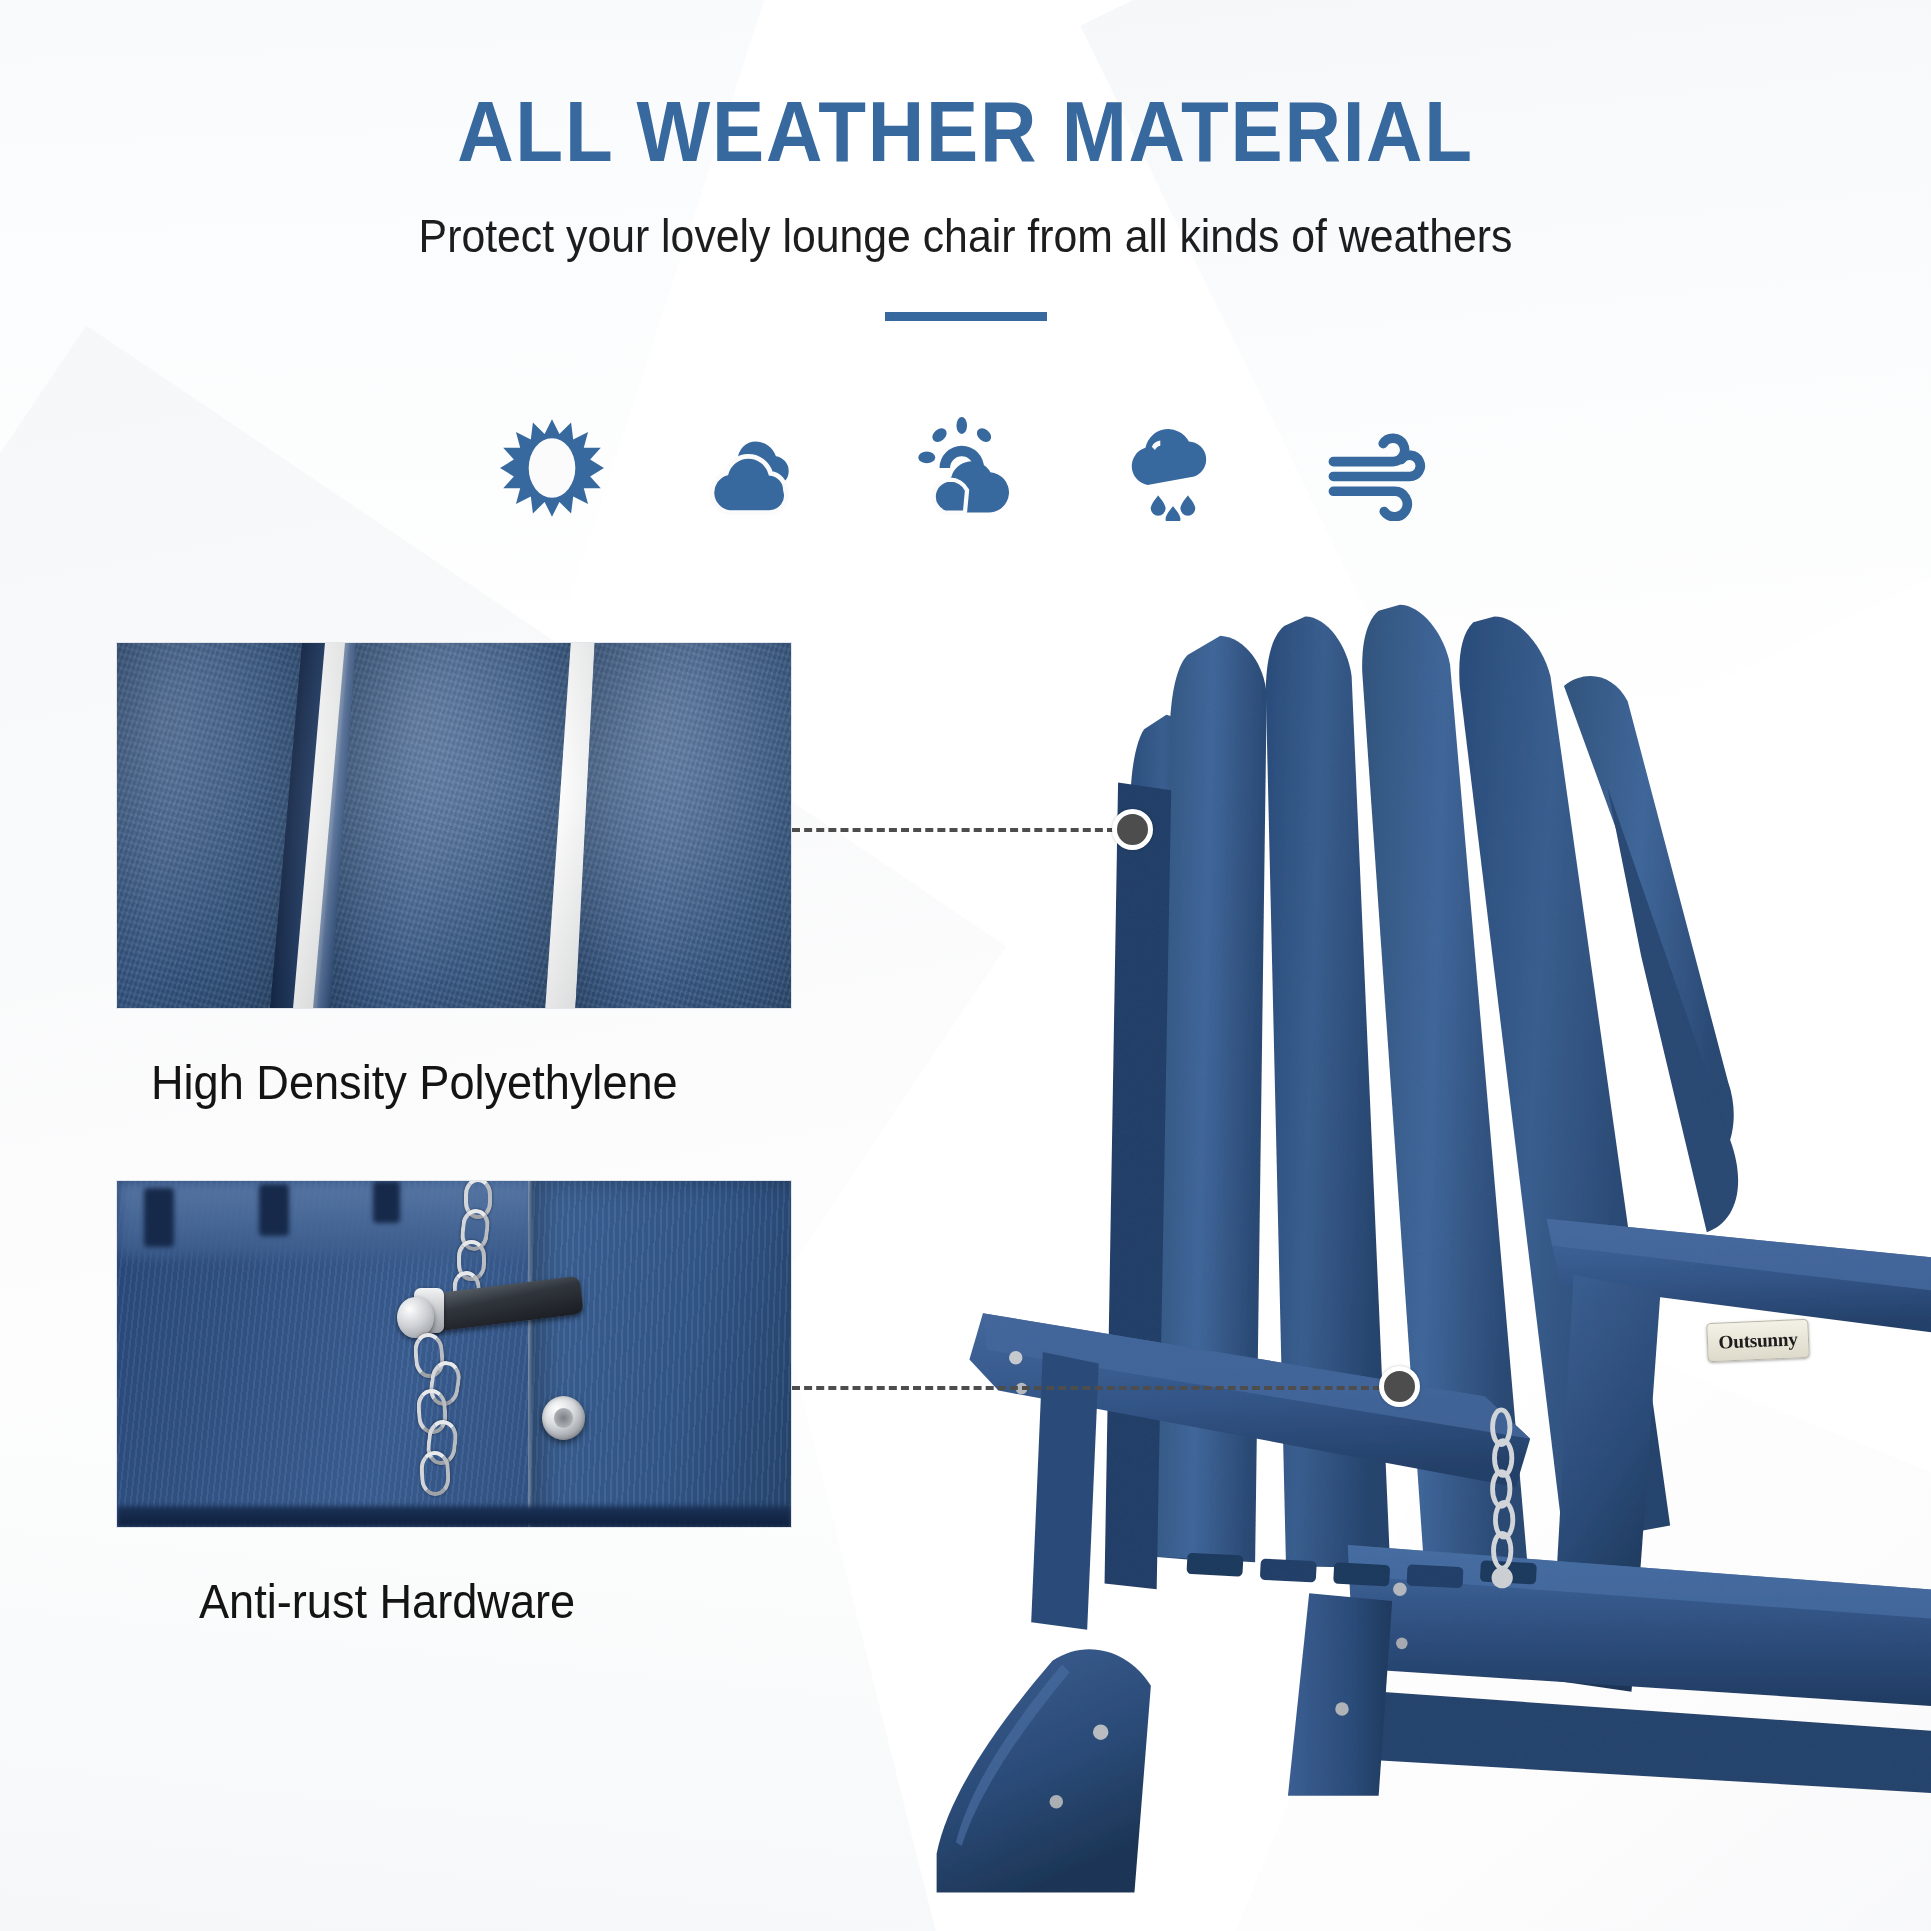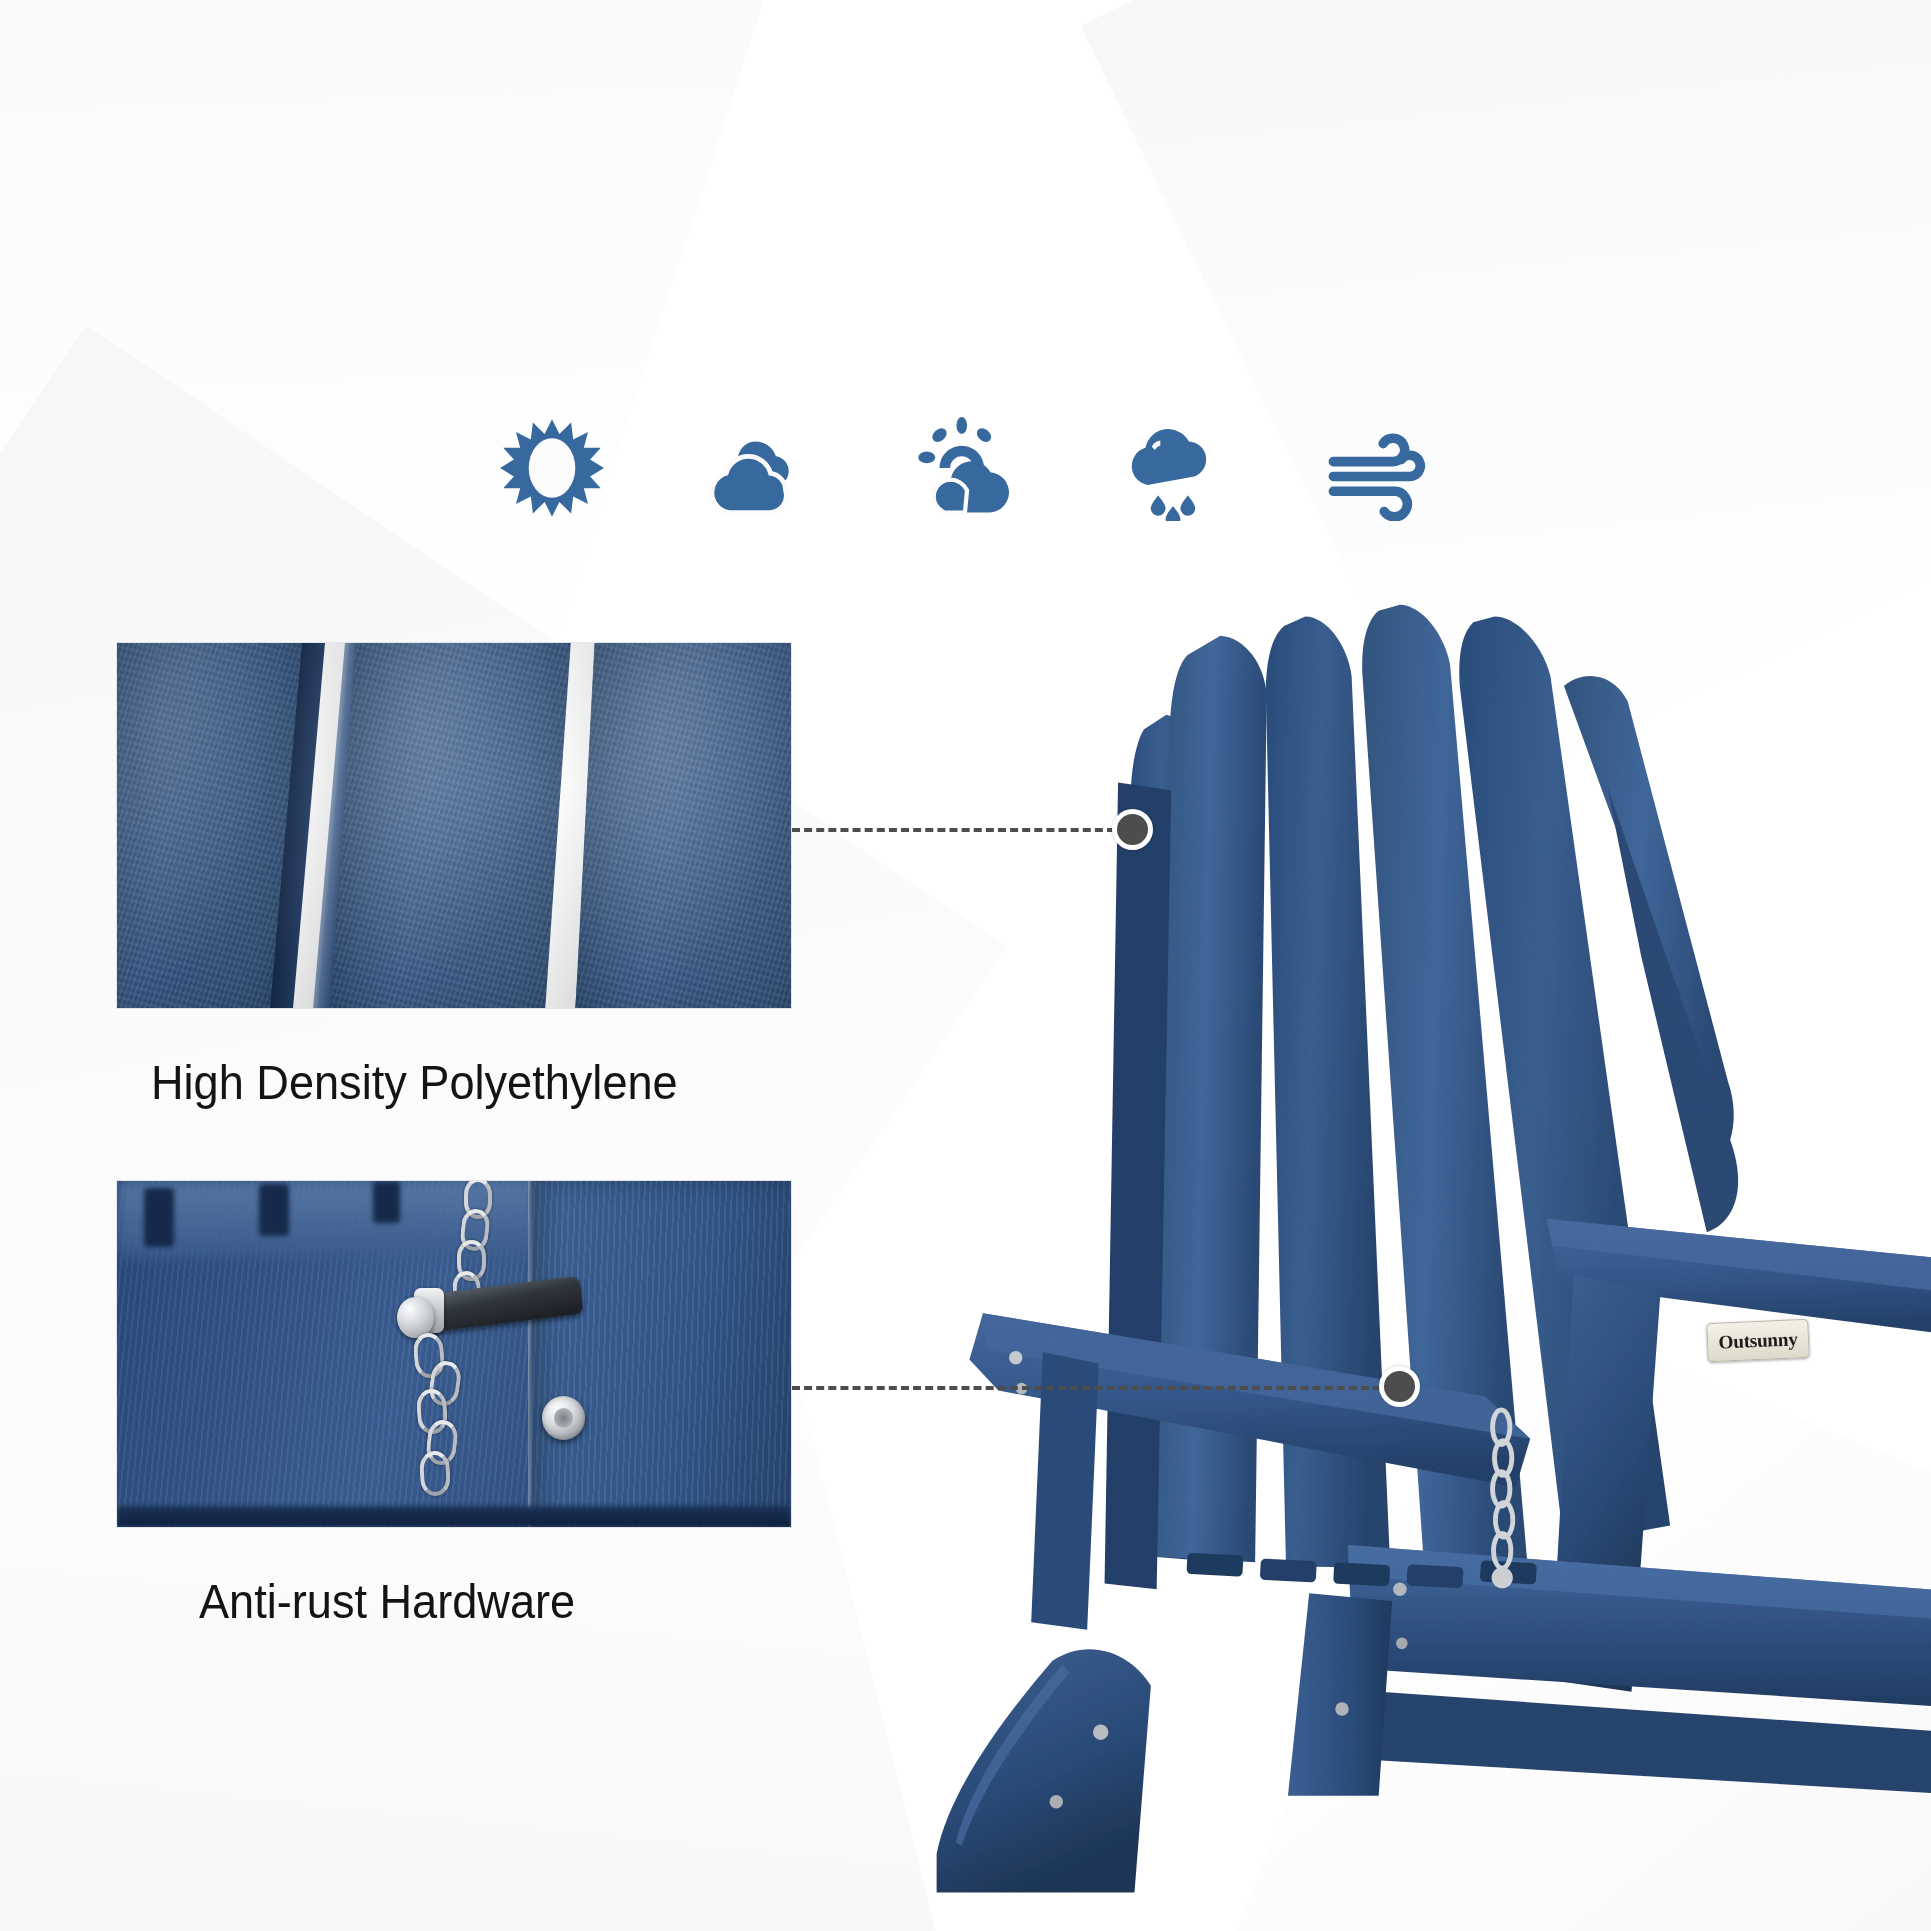--- a/index.html
+++ b/index.html
@@ -299,20 +299,25 @@
 <body>
 
 <div id="poster">
 
   <div class="bg-facet facet-tl"></div>
   <div class="bg-facet facet-tr"></div>
   <div class="bg-facet facet-mid"></div>
   <div class="bg-facet facet-bl"></div>
   <div class="bg-facet facet-br"></div>
 
+  <div class="header">
+    <div class="title">ALL WEATHER MATERIAL</div>
+    <div class="subtitle">Protect your lovely lounge chair from all kinds of weathers</div>
+    <div class="divider"></div>
+  </div>
 
   <div class="icon-row">
 
     <div class="wicon">
       <svg viewBox="0 0 100 100">
         <g fill="#37699f">
           <path d="M50 4 L57 18 L68 7 L70 23 L84 16 L80 31 L96 31 L86 42 L99 50 L86 58 L96 69 L80 69 L84 84 L70 77 L68 93 L57 82 L50 96 L43 82 L32 93 L30 77 L16 84 L20 69 L4 69 L14 58 L1 50 L14 42 L4 31 L20 31 L16 16 L30 23 L32 7 L43 18 Z"></path>
         </g>
         <ellipse cx="50" cy="50" rx="22" ry="28" fill="#fbfbfc"></ellipse>
       </svg>

